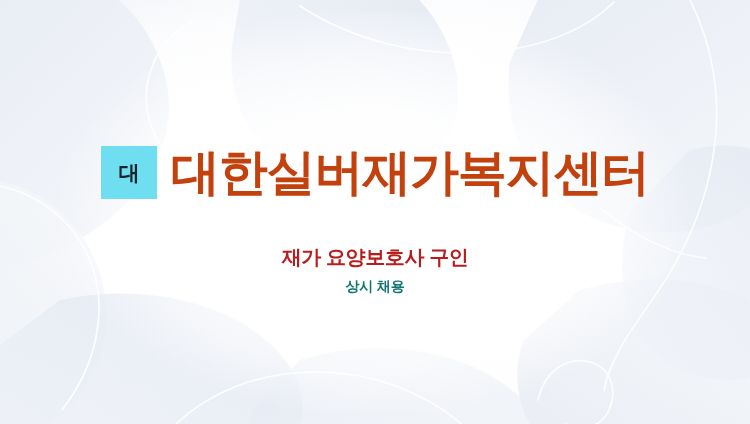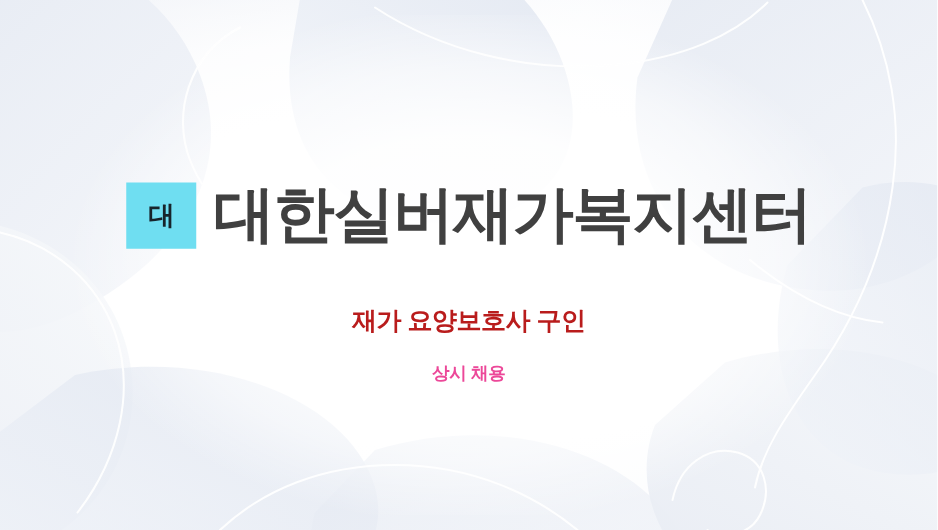--- a/index.html
+++ b/index.html
@@ -83,41 +83,41 @@
     font-size: 21px;
     font-weight: 700;
     color: #17242b;
     line-height: 1;
     letter-spacing: -0.5px;
   }
 
   .org-title {
     font-size: 49px;
     font-weight: 700;
-    color: #404040;
+    color: #c2410c;
     line-height: 1;
     letter-spacing: -1.2px;
     white-space: nowrap;
   }
 
   .subtitle {
     margin-top: 47px;
     font-size: 20px;
     font-weight: 700;
     color: #b91c1c;
     line-height: 1;
     letter-spacing: -0.4px;
     white-space: nowrap;
   }
 
   .tagline {
-    margin-top: 24px;
+    margin-top: 12px;
     font-size: 14px;
     font-weight: 700;
-    color: #ec4899;
+    color: #0f766e;
     line-height: 1;
     letter-spacing: -0.2px;
     white-space: nowrap;
   }
 </style>
 </head>
 <body>
 
 <div class="poster">
 

